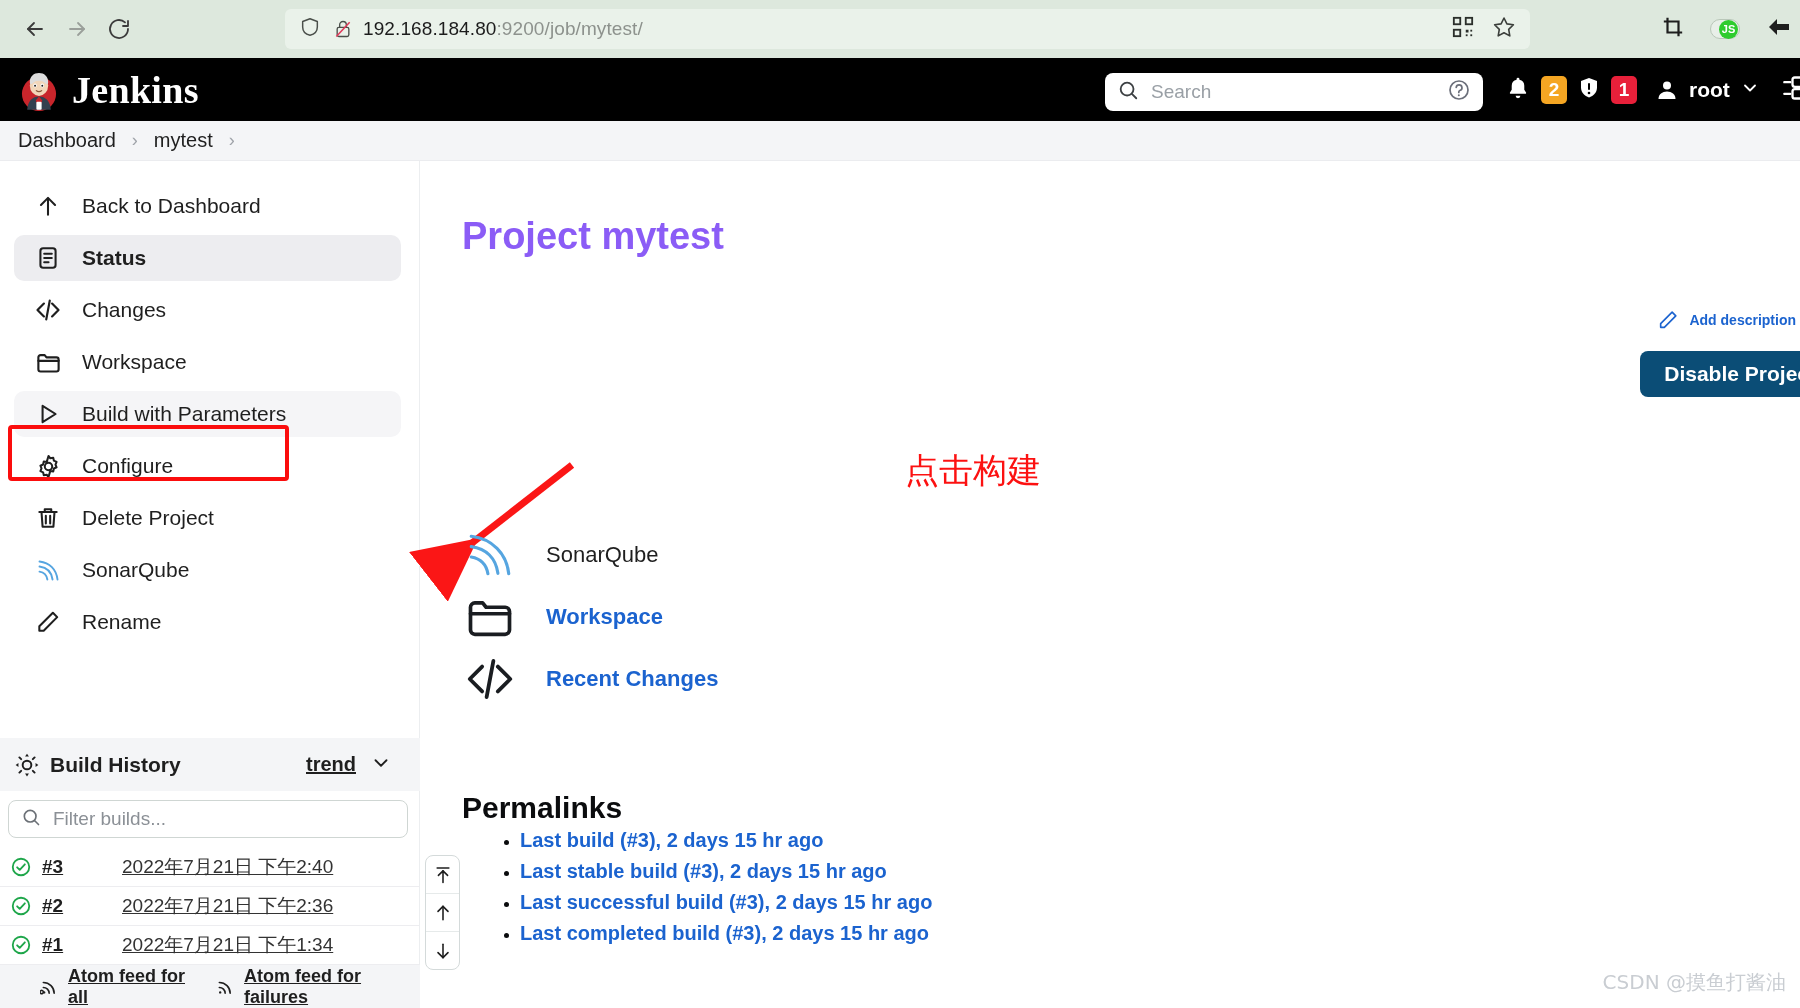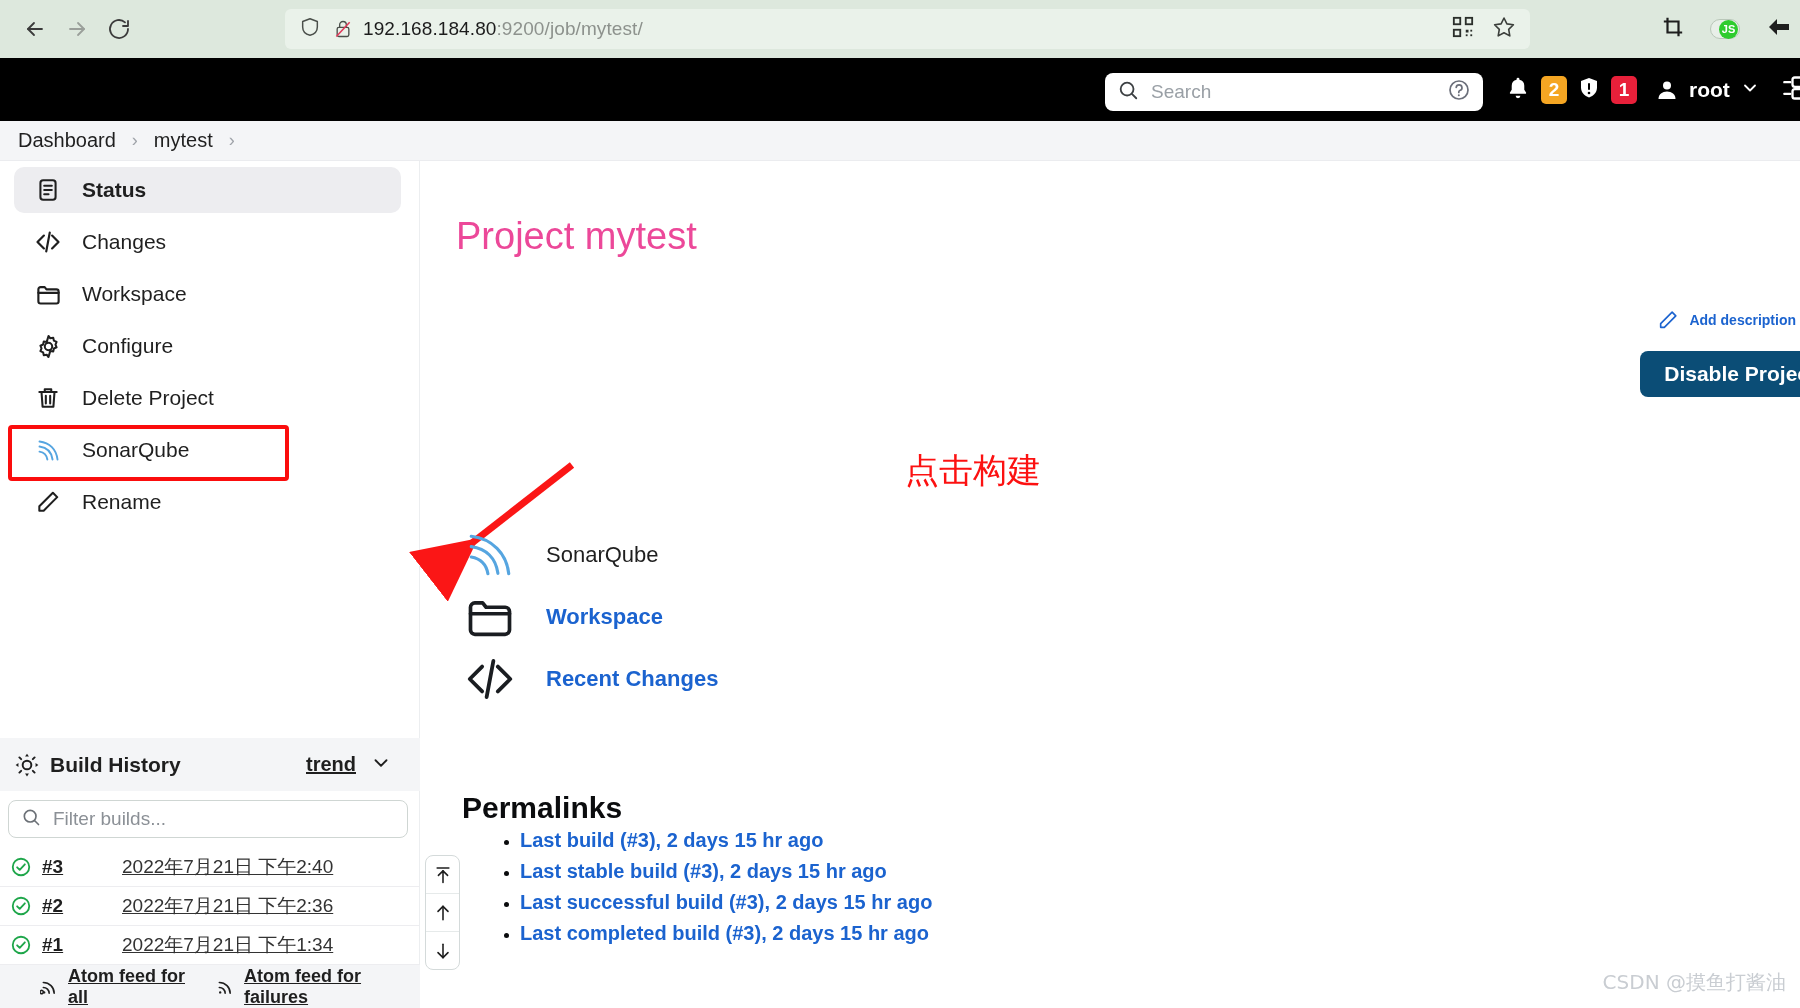--- a/index.html
+++ b/index.html
@@ -217,22 +217,22 @@
   }
   .scroll-btn {
     height: 38px; display: flex; align-items: center; justify-content: center;
     border-bottom: 1px solid #e6eaea; color: #1f1f1f;
   }
   .scroll-btn:last-child { border-bottom: 0; }
 
   
   #main { position: absolute; left: 420px; top: 161px; width: 1380px; height: 847px; }
   #page-title {
-    position: absolute; left: 36px; top: 29px;
-    font-size: 38px; font-weight: normal; color: #ec4899;
+    position: absolute; left: 42px; top: 29px;
+    font-size: 38px; font-weight: bold; color: #8b5cf6;
   }
   #annot-text {
     position: absolute; left: 485px; top: 310px;
     font-size: 34px; color: #fc1111;
     font-family: "DejaVu Sans", sans-serif;
     transform: translateY(-50%);
   }
   #annot-arrow { position: absolute; left: -160px; top: 280px; }
 
   .link-row {
@@ -356,20 +356,36 @@
     </span>
     <span>
       <svg width="26" height="24" viewBox="0 0 24 24" fill="#1e1e1e">
           <path d="M10 4L2 12l8 8v-5h12V9H10z"></path>
         </svg>
     </span>
   </div>
 </div>
 
 <div id="jk-header">
+  <div id="jk-logo-wrap">
+    <svg id="jk-logo" viewBox="0 0 64 64">
+      <circle cx="32" cy="38" r="26" fill="#c8252b"></circle>
+      <path d="M14 62c1-13 8-20 18-20s17 7 18 20z" fill="#33404f"></path>
+      <ellipse cx="32" cy="25" rx="14" ry="16" fill="#f2d6b9"></ellipse>
+      <path d="M18 20c0-9 6-14 14-14s14 5 14 14c0 3-2 4-4 2-3-3-7-4-10-4s-7 1-10 4c-2 2-4 1-4-2z" fill="#ddd"></path>
+      <ellipse cx="26" cy="25" rx="2.6" ry="3" fill="#fff"></ellipse>
+        <circle cx="26" cy="25.5" r="1.5" fill="#222"></circle>
+      <ellipse cx="37" cy="25" rx="2.6" ry="3" fill="#fff"></ellipse>
+        <circle cx="37" cy="25.5" r="1.5" fill="#222"></circle>
+      <path d="M28 33c2 2 6 2 8 0" stroke="#8a5b3c" stroke-width="2" fill="none" stroke-linecap="round"></path>
+      <path d="M32 42l-5 6 5 14 5-14z" fill="#c8252b"></path>
+      <rect x="28" y="50" width="8" height="12" rx="1.5" fill="#fff"></rect>
+    </svg>
+    <span id="jk-title">Jenkins</span>
+  </div>
 
   <div id="jk-search">
     <span>
       <svg width="22" height="22" viewBox="0 0 24 24" fill="none" stroke="#3c4043" stroke-width="2" stroke-linecap="round">
           <circle cx="11" cy="11" r="7"></circle>
           <path d="M16.5 16.5L21 21"></path>
         </svg>
     </span>
     <input id="jk-search-input" value="" placeholder="Search" style="">
     <span>
@@ -421,20 +437,29 @@
 
 <div id="breadcrumb">
   <span class="crumb">Dashboard</span>
   <span class="crumb-sep">›</span>
   <span class="crumb">mytest</span>
   <span class="crumb-sep">›</span>
 </div>
 
 <div id="sidebar">
 
+  <div class="side-item" style="margin-top:22px">
+    <span class="side-icon">
+      <svg width="26" height="26" viewBox="0 0 24 24" fill="none" stroke="currentColor" stroke-width="1.9" stroke-linecap="round" stroke-linejoin="round">
+          <path d="M12 20V5"></path>
+          <path d="M5.5 11L12 4.5 18.5 11"></path>
+        </svg>
+    </span>
+    <span class="side-label">Back to Dashboard</span>
+  </div>
 
   <div class="side-item active">
     <span class="side-icon">
       <svg width="26" height="26" viewBox="0 0 24 24" fill="none" stroke="currentColor" stroke-width="1.9" stroke-linejoin="round">
           <rect x="5" y="3" width="14" height="18" rx="2.5"></rect>
           <path d="M8.5 8h7M8.5 12h7M8.5 16h4" stroke-linecap="round"></path>
         </svg>
     </span>
     <span class="side-label">Status</span>
   </div>
@@ -453,20 +478,28 @@
   <div class="side-item">
     <span class="side-icon">
       <svg width="27" height="27" viewBox="0 0 24 24" fill="none" stroke="currentColor" stroke-width="1.9" stroke-linejoin="round">
           <path d="M3 7.5a2 2 0 0 1 2-2h3.6l1.6 2H19a2 2 0 0 1 2 2v8.5a2 2 0 0 1-2 2H5a2 2 0 0 1-2-2z"></path>
           <path d="M3 10.5h18" stroke-linecap="round"></path>
         </svg>
     </span>
     <span class="side-label">Workspace</span>
   </div>
 
+  <div class="side-item hoverbg">
+    <span class="side-icon">
+      <svg width="26" height="26" viewBox="0 0 24 24" fill="none" stroke="currentColor" stroke-width="1.9" stroke-linejoin="round">
+          <path d="M7 4.5l12 7.5-12 7.5z"></path>
+        </svg>
+    </span>
+    <span class="side-label">Build with Parameters</span>
+  </div>
 
   <div class="side-item">
     <span class="side-icon">
       <svg width="27" height="27" viewBox="0 0 24 24" fill="none" stroke="currentColor" stroke-width="1.8" stroke-linejoin="round">
           <circle cx="12" cy="12" r="3.3"></circle>
           <path d="M12 2.6l1.6 2.1 2.6-.5.6 2.6 2.4 1.1-1 2.4 1 2.4-2.4 1.1-.6 2.6-2.6-.5L12 21.4l-1.6-2.1-2.6.5-.6-2.6-2.4-1.1 1-2.4-1-2.4 2.4-1.1.6-2.6 2.6.5z"></path>
         </svg>
     </span>
     <span class="side-label">Configure</span>
   </div>

